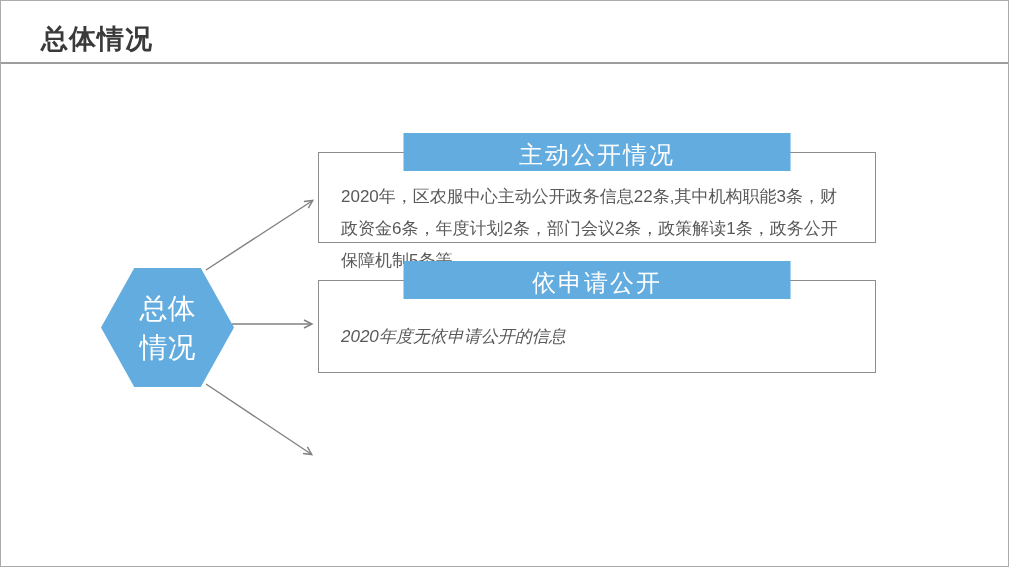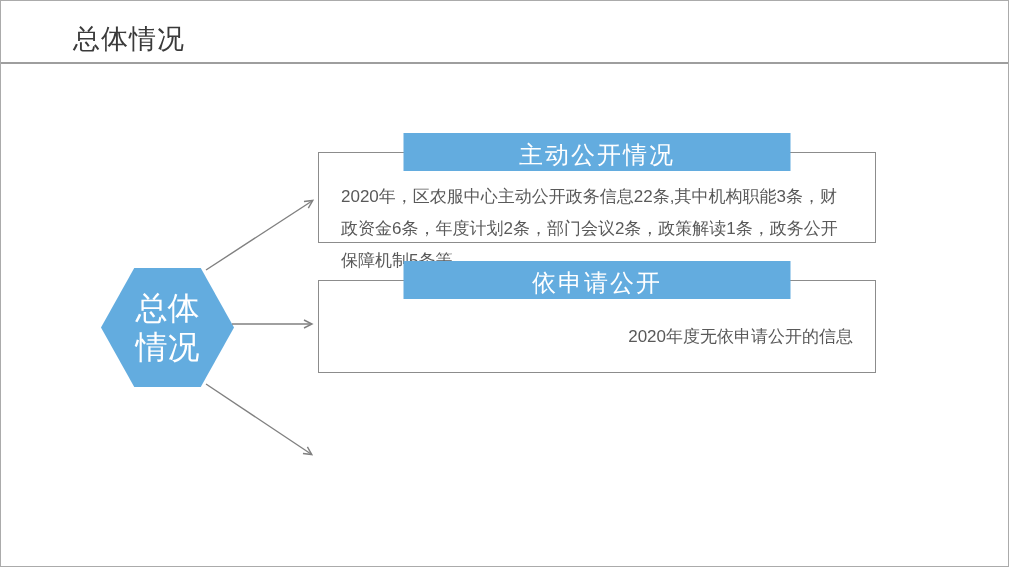--- a/index.html
+++ b/index.html
@@ -15,39 +15,38 @@
   body{font-family:"Liberation Sans","DejaVu Sans",sans-serif;}
   .slide{
     position:relative;
     width:1007px;height:565px;
     background:#ffffff;
     border:1px solid var(--frame);
     overflow:hidden;
   }
   .slide-title{
     position:absolute;left:40px;top:20px;
-    font-size:27px;font-weight:normal;
+    font-size:27px;font-weight:bold;
     color:var(--title-text);
     letter-spacing:1px;
     white-space:nowrap;
-    margin-left:32px;
   }
   .title-rule{
     position:absolute;left:0;top:61px;
     width:100%;height:2px;
     background:var(--rule);
   }
   .hexagon{
     position:absolute;left:100px;top:267px;
     width:133px;height:119px;
     background:var(--accent);
     clip-path:polygon(0% 50%,25% 0%,75% 0%,100% 50%,75% 100%,25% 100%);
     display:flex;flex-direction:column;align-items:center;justify-content:center;
     color:#ffffff;
-    font-size:32px;line-height:39px;
+    font-size:28px;line-height:39px;
     text-align:center;
   }
   .connectors{
     position:absolute;left:0;top:0;width:1007px;height:565px;
     pointer-events:none;
   }
   .section-box{
     position:absolute;left:317px;width:556px;
     border:1px solid var(--box-border);
     background:#ffffff;
@@ -63,21 +62,21 @@
     display:flex;align-items:flex-end;justify-content:center;
     font-size:24px;
     letter-spacing:2px;
     white-space:nowrap;
   }
   .box-body{
     color:var(--body-text);
     font-size:17px;line-height:32px;
   }
   .box-1 .box-body{padding:28px 22px 0 22px;}
-  .box-2 .box-body{padding:40px 22px 0 22px;text-align:right;}
+  .box-2 .box-body{padding:40px 22px 0 22px;text-align:left;font-style:italic;}
   .box-3 .box-body{padding:31px 22px 0 22px;}
 </style>
 </head>
 <body>
 
 <div class="slide">
 
   <div class="slide-title">总体情况</div>
   <div class="title-rule"></div>
 

